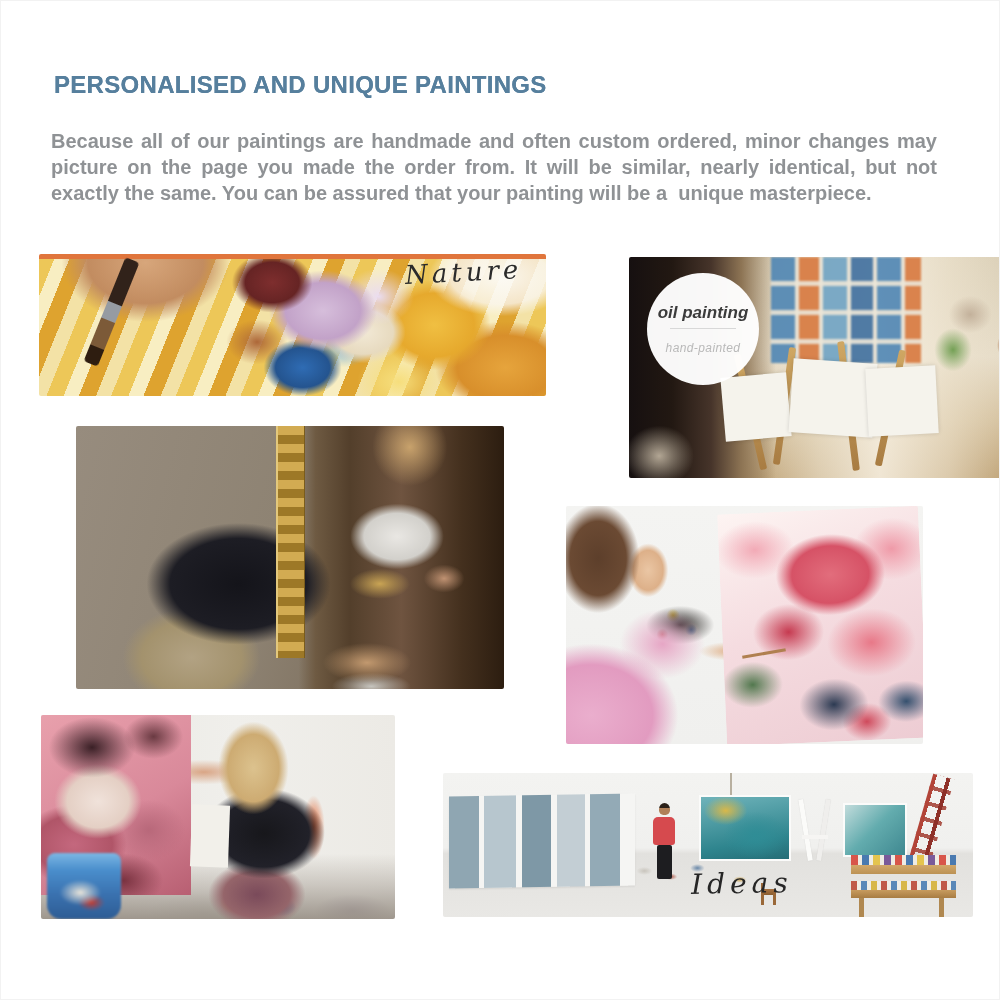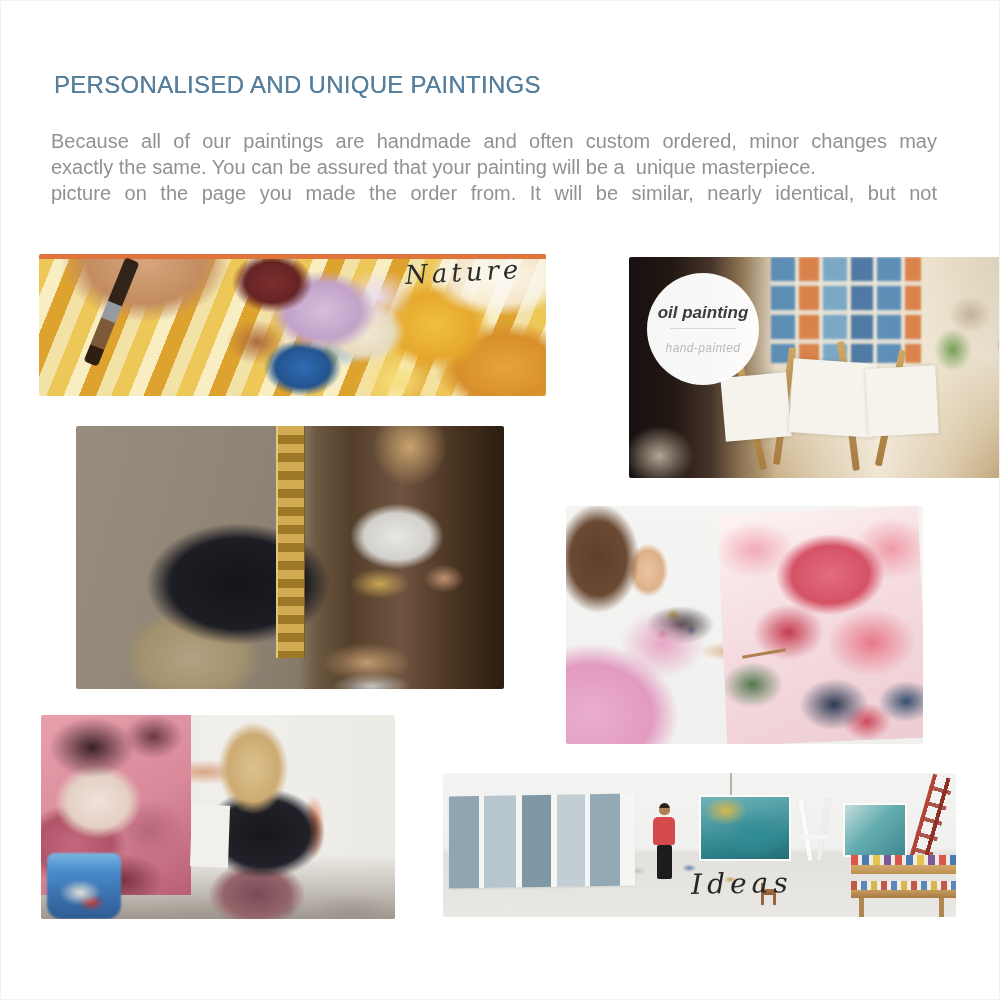--- a/index.html
+++ b/index.html
@@ -1,23 +1,23 @@
 <!DOCTYPE html>
 <html><head>
 <meta charset="utf-8">
 <style>
   html,body{margin:0;padding:0;background:#fff;}
   .page{position:relative;width:1000px;height:1000px;margin:0 auto;background:#fff;
         font-family:"Liberation Sans",sans-serif;overflow:hidden;border:1px solid #f2f2f2;box-sizing:border-box;}
 
   
-  .h1{position:absolute;left:53px;top:70px;font-size:24px;font-weight:400;color:#567f9d;
+  .h1{position:absolute;left:53px;top:70px;font-size:24px;font-weight:700;color:#567f9d;
       letter-spacing:.3px;text-shadow:0 0 .6px #567f9d;}
   .para{position:absolute;left:50px;top:127px;width:886px;font-size:20px;line-height:26px;color:#8f9295;}
-  .para .ln{text-align:justify;text-align-last:justify;}
+  .para .ln{text-align:justify;text-align-last:justify;font-weight:bold;}
   .para .ln.last{text-align-last:auto;white-space:pre-wrap;}
 
   
   .ph{position:absolute;overflow:hidden;border-radius:2px;}
   .ph *{position:absolute;}
 
   
   .p1{left:38px;top:253px;width:507px;height:142px;background-color:#f0dfa8;background-image:
     linear-gradient(180deg,#e0753c 0,#e0753c 5px,rgba(224,117,60,0) 5px),
     radial-gradient(ellipse 100px 55px at 91% 16%,rgba(252,250,245,.97) 0%,rgba(250,246,239,.8) 50%,rgba(250,246,239,0) 72%),
@@ -141,21 +141,21 @@
     radial-gradient(ellipse 16px 10px at 60% 75%,#c23a30 0%,rgba(194,58,48,0) 85%),
     linear-gradient(180deg,#7cb7e4 0%,#4a8ecc 26%,#3a72b0 62%,#2e5c94 100%);}
 
   
   .p6{left:442px;top:772px;width:513px;height:144px;background-color:#efefed;background-image:
     radial-gradient(ellipse 10px 5px at 38% 68%,#c8c4bc 0%,rgba(200,196,188,0) 80%),
     radial-gradient(ellipse 8px 4px at 43% 72%,#b05a4a 0%,rgba(176,90,74,0) 80%),
     radial-gradient(ellipse 9px 5px at 48% 66%,#6a88a8 0%,rgba(106,136,168,0) 80%),
     radial-gradient(ellipse 12px 5px at 33% 75%,#a8a49c 0%,rgba(168,164,156,0) 80%),
     radial-gradient(ellipse 8px 4px at 56% 74%,#caa24e 0%,rgba(202,162,78,0) 80%),
-    linear-gradient(180deg,#f3f3f1 0%,#f0f0ee 52%,#e2e1de 56%,#e9e8e5 100%);}
+    linear-gradient(180deg,#f3f3f1 0%,#f0f0ee 52%,#e2e1de 56%,#e9e8e5 100%); padding-left: 17px;}
   .p6paint{left:6px;top:22px;width:186px;height:92px;transform:skewY(-1deg);box-shadow:0 1px 2px rgba(0,0,0,.08);
     background:linear-gradient(90deg,#8fa6b2 0 16%,#f5f5f3 16% 19%,#b7c6ce 19% 36%,#f5f5f3 36% 39%,#7e98a6 39% 55%,#f5f5f3 55% 58%,#c3ced4 58% 73%,#f5f5f3 73% 76%,#93aab6 76% 92%,#f5f5f3 92% 100%);}
   .p6rope{left:287px;top:0;width:2px;height:26px;background:#b8b0a0;}
   .p6hang{left:280px;top:22px;width:16px;height:18px;border-radius:3px;background:#c8a243;}
   .p6teal1{left:256px;top:22px;width:88px;height:62px;border:2px solid #fbfbfa;background-image:
     radial-gradient(ellipse 30px 20px at 28% 22%,#d8b84a 0%,rgba(216,184,74,0) 72%),
     radial-gradient(ellipse 40px 30px at 62% 62%,#2f8d96 0%,rgba(47,141,150,0) 80%),
     linear-gradient(170deg,#6fb3ba 0%,#2f858e 70%,#256d76 100%);}
   .p6teal2{left:400px;top:30px;width:60px;height:50px;border:2px solid #fbfbfa;
     background:linear-gradient(135deg,#c2dcdc 0%,#63acae 48%,#3f8890 100%);}
@@ -193,22 +193,22 @@
 </style>
 </head>
 <body>
 
 <div class="page">
 
   <div class="h1">PERSONALISED AND UNIQUE PAINTINGS</div>
 
   <div class="para">
     <div class="ln">Because all of our paintings are handmade and often custom ordered, minor changes may</div>
+    <div class="ln">picture on the page you made the order from. It will be similar, nearly identical, but not</div>
     <div class="ln last">exactly the same. You can be assured that your painting will be a  unique masterpiece.</div>
-    <div class="ln">picture on the page you made the order from. It will be similar, nearly identical, but not</div>
   </div>
 
   <div class="ph p1">
     <div class="brush"></div>
     <span class="cap nature">Nature</span>
   </div>
 
   <div class="ph p2">
     <div class="grid2"></div>
     <div class="easel e1"></div>

